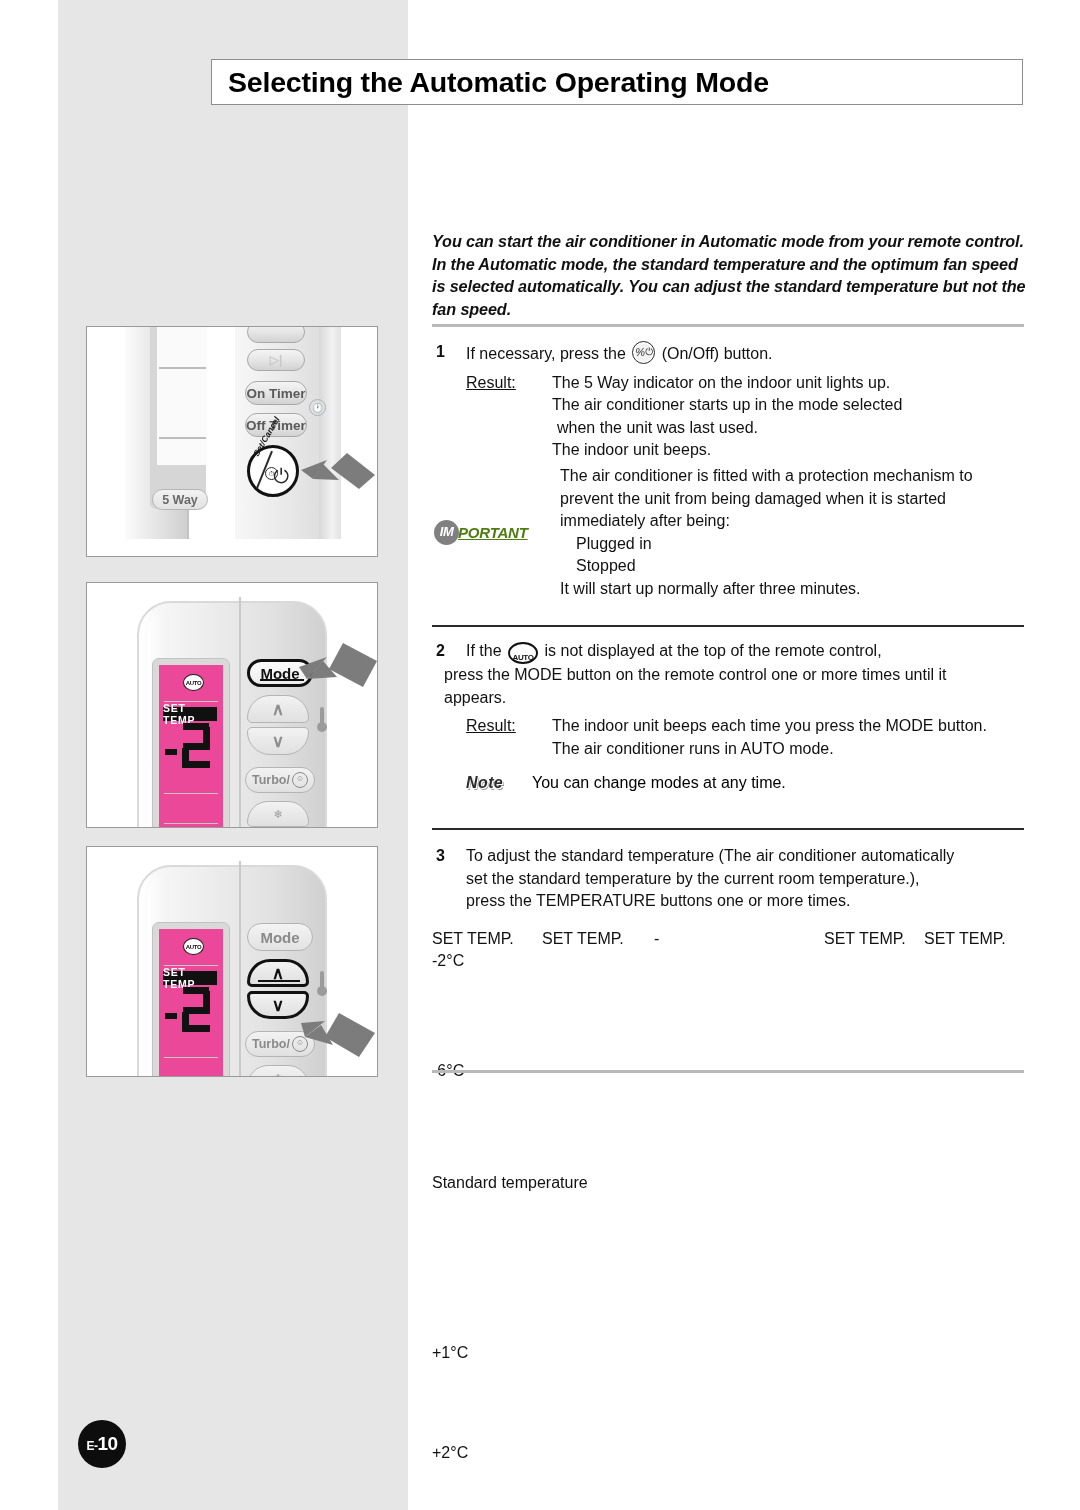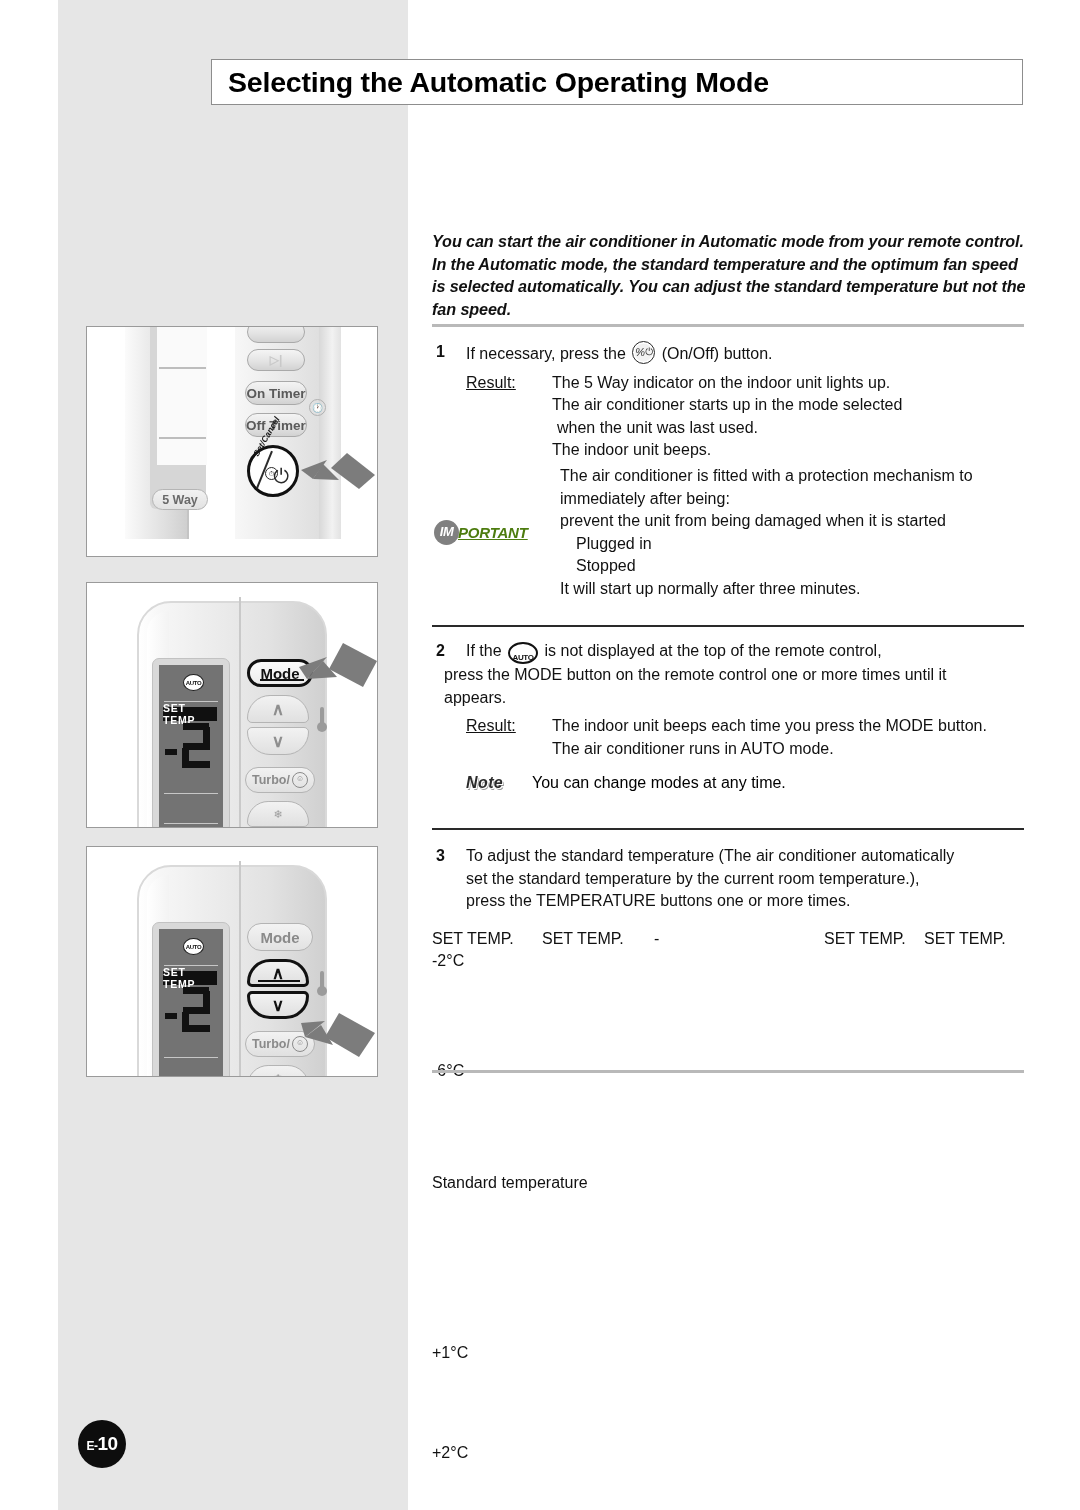--- a/index.html
+++ b/index.html
@@ -127,21 +127,21 @@
   .rdivider{
     position:absolute;left:152px;top:14px;width:2px;height:250px;
     background:#c9c9c9;
   }
   .lcd-plate{
     position:absolute;left:65px;top:75px;width:78px;height:175px;
     background:#d9d9d9;border:1.6px solid #c2c2c2;border-radius:7px;box-sizing:border-box;
   }
   .lcd{
     position:absolute;left:72px;top:82px;width:64px;height:168px;
-    background:#737373;
+    background:#ec4899;
   }
   .lcd-autoicon{
     position:absolute;left:24px;top:9px;width:19px;height:15px;
     border:1.6px solid #1d1d1d;border-radius:50%;
     background:#fff;display:flex;align-items:center;justify-content:center;
   }
   .lcd-autoicon span{font-size:6px;font-weight:bold;color:#111;letter-spacing:-0.3px;}
   .lcd-hr{position:absolute;left:5px;width:54px;height:1.4px;background:#c7c7c7;}
   .lcd-settemp{
     position:absolute;left:4px;top:42px;width:54px;height:14px;
@@ -484,22 +484,22 @@
 
   <div class="important-row" style="top:465px;align-items:center;">
     <div class="imp-badge">
       <div class="imp-circle">
         <span>IM</span>
       </div>
       <div class="imp-word">PORTANT</div>
     </div>
     <div class="imp-text">
       <div>The air conditioner is fitted with a protection mechanism to</div>
+      <div>prevent the unit from being damaged when it is started</div>
       <div>immediately after being:</div>
-      <div>prevent the unit from being damaged when it is started</div>
       <div class="indent2">Plugged in</div>
       <div class="indent2">Stopped</div>
       <div>It will start up normally after three minutes.</div>
     </div>
   </div>
 
   <div class="hr-dark" style="top:625px;"></div>
 
   <div class="step" style="top:640px;">
     <div class="num">2</div>

